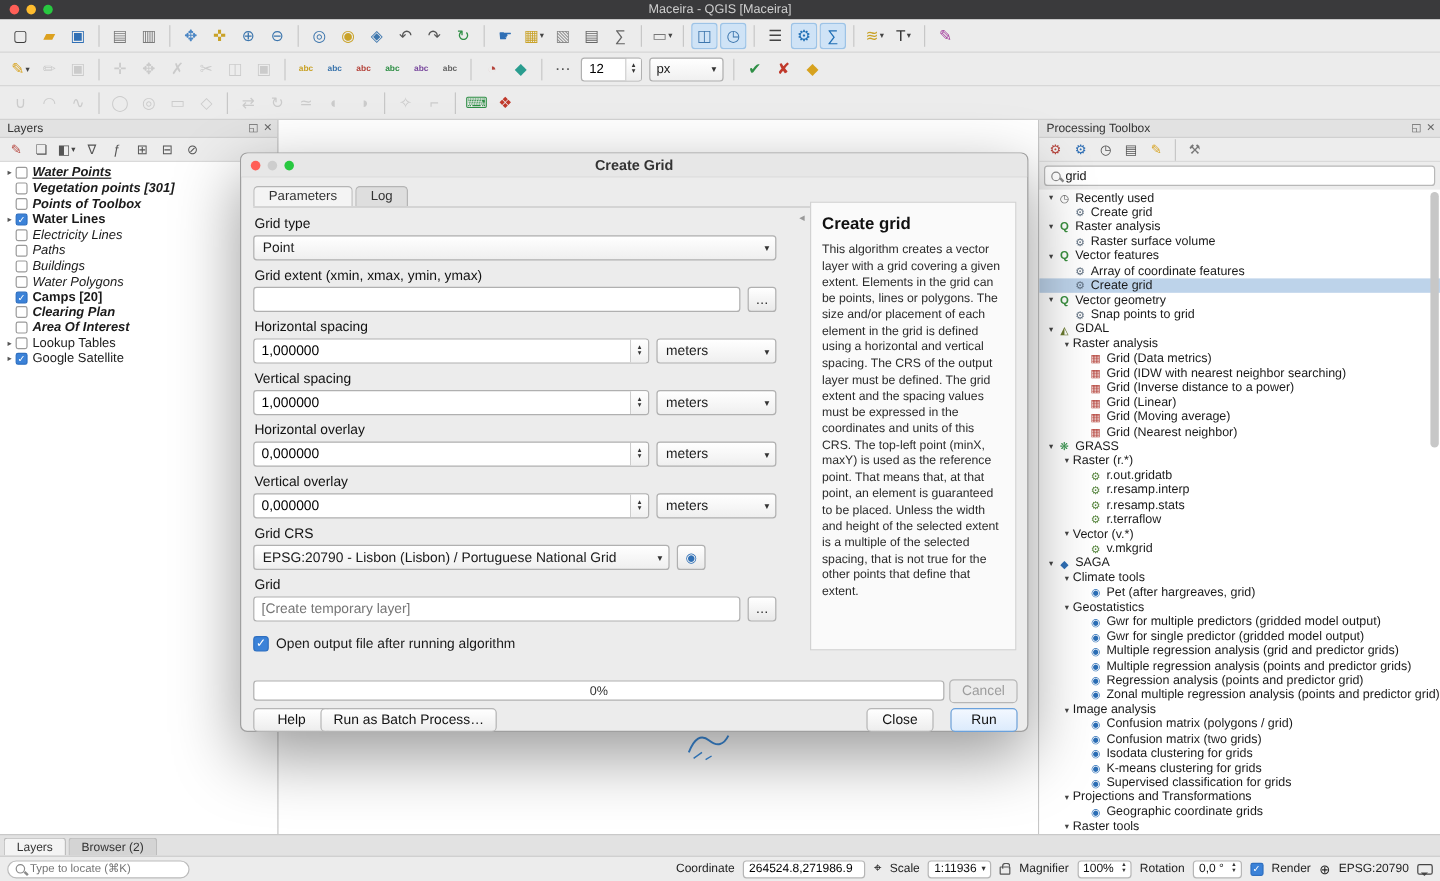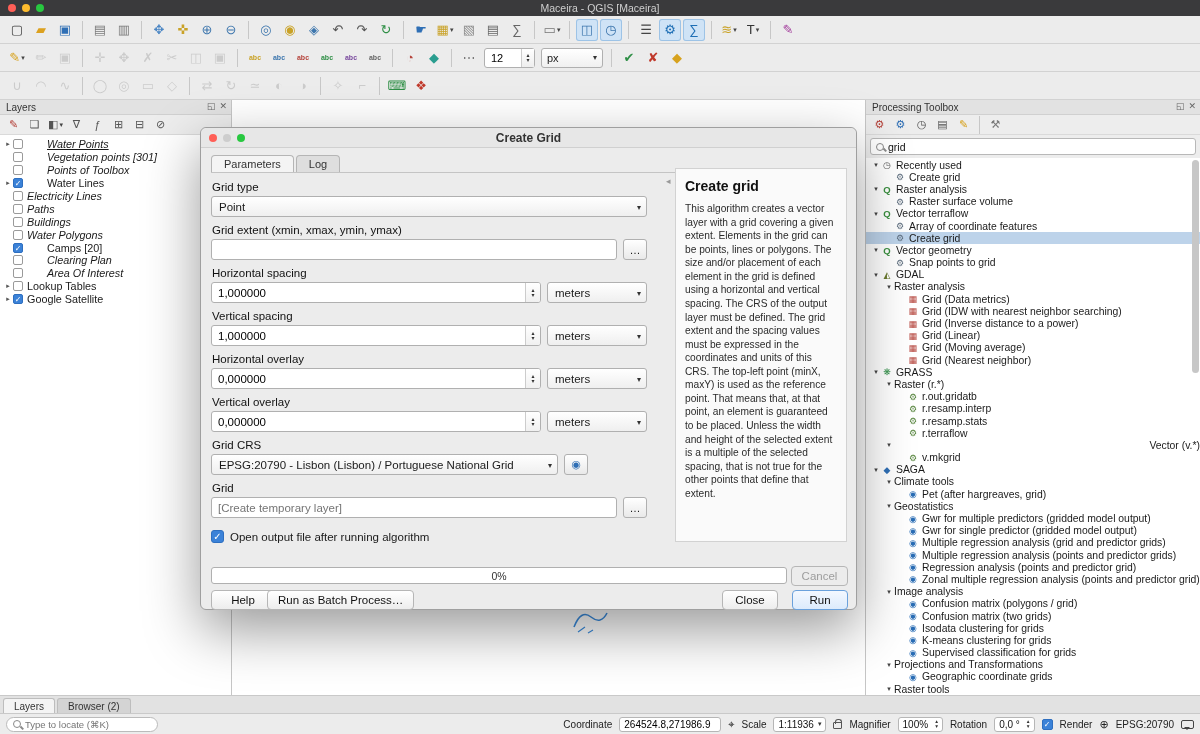--- a/index.html
+++ b/index.html
@@ -45,21 +45,21 @@
   .search-box input{border:none;outline:none;font-size:10.5px;font-family:inherit;flex:1;background:transparent;color:#111;}
 
   .mag{position:relative;width:8px;height:8px;border:1.5px solid #8a8a8a;border-radius:50%;display:inline-block;flex:none;}
   .mag:after{content:"";position:absolute;width:4px;height:1.5px;background:#8a8a8a;transform:rotate(45deg);right:-3.5px;bottom:-1px;}
 
   .layers-list{flex:1;background:#fff;overflow:hidden;padding-top:3px;}
   .layer-row{height:12.9px;display:flex;align-items:center;font-size:10.8px;padding-left:3px;white-space:nowrap;}
   .layer-exp{width:10px;font-size:7px;color:#555;text-align:center;flex:none;}
   .layer-check{width:10px;height:10px;border:1px solid #9a9a9a;border-radius:2px;background:#fff;font-size:8px;line-height:9px;text-align:center;color:#fff;margin-right:4px;flex:none;}
   .layer-check.on{background:#3b82d8;border-color:#2e6fc0;}
-  .bold{font-weight:normal;margin-left:20px;} .italic{font-style:italic;} .underline{text-decoration:underline;}
+  .bold{font-weight:bold;} .italic{font-style:italic;} .underline{text-decoration:underline;}
 
   .tree{flex:1;background:#fff;overflow:hidden;position:relative;padding-top:1px;}
   .tree-row{height:12.2px;display:flex;align-items:center;font-size:10.4px;white-space:nowrap;overflow:hidden;}
   .tree-row.selected{background:#bdd3ea;}
   .tree-exp{width:10px;font-size:7px;color:#444;text-align:center;flex:none;}
   .tree-ico{width:12px;text-align:center;font-size:9px;margin-right:3px;flex:none;}
   .tree-ico.q{font-weight:bold;font-size:9.5px;}
   .vscroll{position:absolute;right:1px;top:2px;width:7px;bottom:2px;}
   .vscroll .thumb{position:absolute;top:0;left:0;width:7px;height:40%;background:#c7c7c7;border-radius:4px;}
 
@@ -539,21 +539,21 @@
           <span class="tree-label">Raster analysis</span>
         </div>
         <div class="tree-row" style="padding-left: 18px;">
           <span class="tree-exp"></span>
           <span class="tree-ico" style="color: rgb(93, 109, 126);">⚙</span>
           <span class="tree-label">Raster surface volume</span>
         </div>
         <div class="tree-row" style="padding-left: 5px;">
           <span class="tree-exp">▾</span>
           <span class="tree-ico q" style="color: rgb(58, 143, 63);">Q</span>
-          <span class="tree-label">Vector terraflow</span>
+          <span class="tree-label">Vector features</span>
         </div>
         <div class="tree-row" style="padding-left: 18px;">
           <span class="tree-exp"></span>
           <span class="tree-ico" style="color: rgb(93, 109, 126);">⚙</span>
           <span class="tree-label">Array of coordinate features</span>
         </div>
         <div class="tree-row selected" style="padding-left: 18px;">
           <span class="tree-exp"></span>
           <span class="tree-ico" style="color: rgb(93, 109, 126);">⚙</span>
           <span class="tree-label">Create grid</span>
@@ -629,21 +629,21 @@
         <div class="tree-row" style="padding-left: 31px;">
           <span class="tree-exp"></span>
           <span class="tree-ico" style="color: rgb(85, 132, 60);">⚙</span>
           <span class="tree-label">r.resamp.stats</span>
         </div>
         <div class="tree-row" style="padding-left: 31px;">
           <span class="tree-exp"></span>
           <span class="tree-ico" style="color: rgb(85, 132, 60);">⚙</span>
           <span class="tree-label">r.terraflow</span>
         </div>
-        <div class="tree-row" style="padding-left: 18px; justify-content: space-between;">
+        <div class="tree-row" style="padding-left: 18px;">
           <span class="tree-exp">▾</span>
           <span class="tree-label">Vector (v.*)</span>
         </div>
         <div class="tree-row" style="padding-left: 31px;">
           <span class="tree-exp"></span>
           <span class="tree-ico" style="color: rgb(85, 132, 60);">⚙</span>
           <span class="tree-label">v.mkgrid</span>
         </div>
         <div class="tree-row" style="padding-left: 5px;">
           <span class="tree-exp">▾</span>

